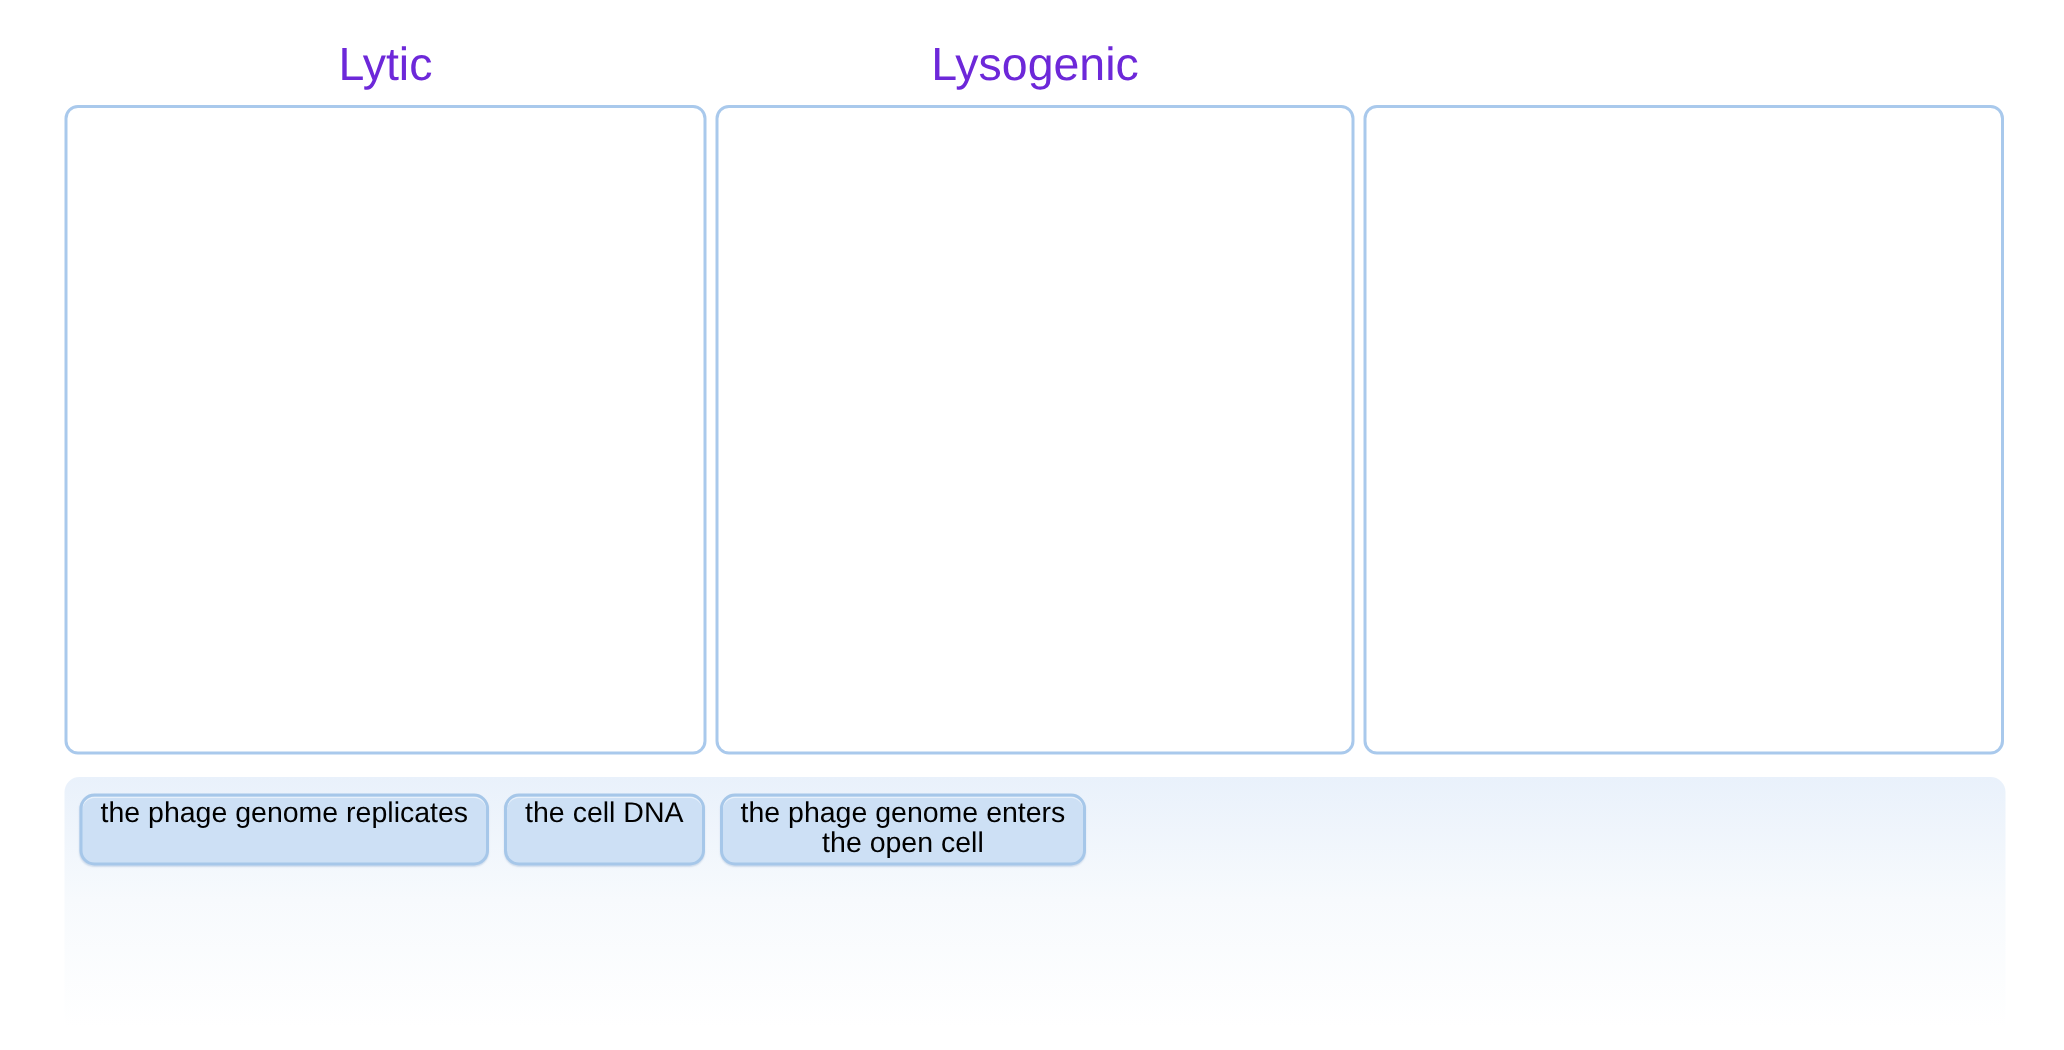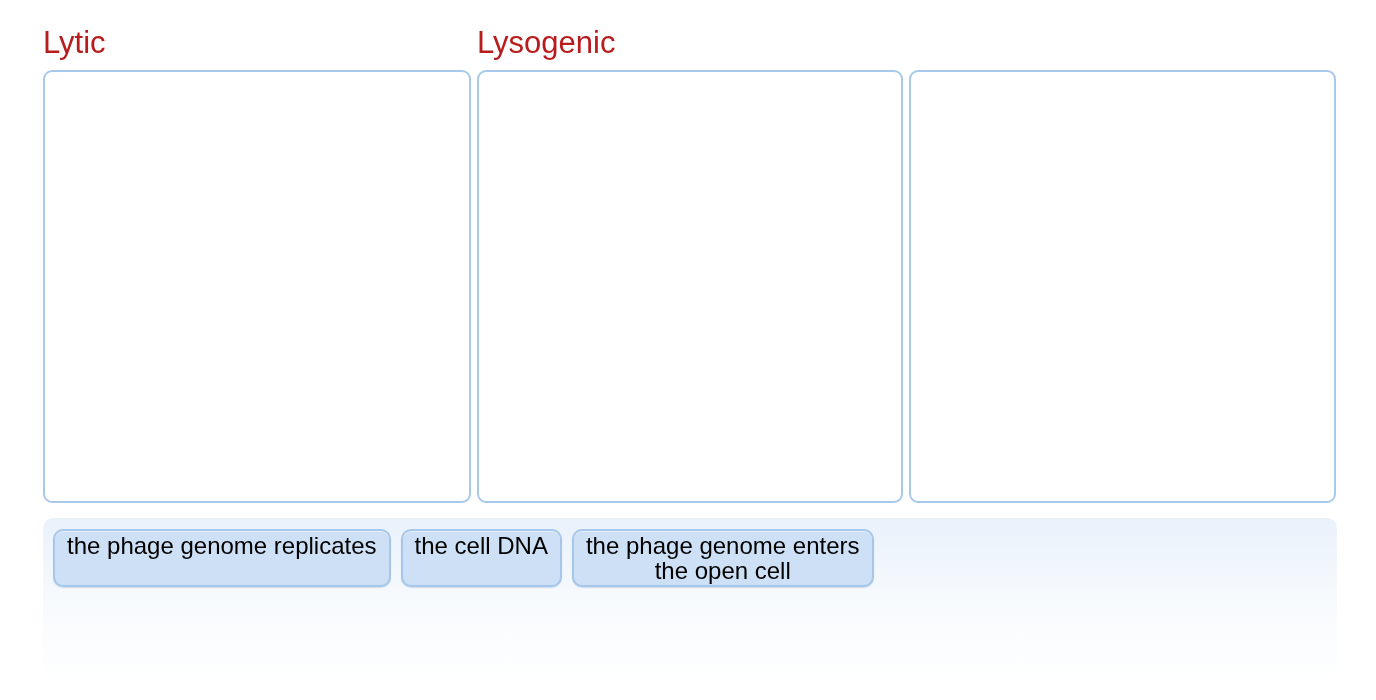--- a/index.html
+++ b/index.html
@@ -13,21 +13,21 @@
   html,body{margin:0;padding:0;}
   body{
     width:1376px;height:700px;overflow:hidden;background:#ffffff;
     font-family:"Liberation Sans","DejaVu Sans",sans-serif;color:var(--text);
     position:relative;
   }
   .stage{position:absolute;left:43px;top:0;width:1294px;height:700px;}
 
   
   .headers{display:flex;gap:6px;padding-top:24px;height:70px;}
-  .header-cell{font-size:31px;line-height:38px;color:#b91c1c;}
+  .header-cell{text-align:center;font-size:31px;line-height:38px;color:#6d28d9;}
   .header-cell:nth-child(1){width:428px;}
   .header-cell:nth-child(2){width:426px;}
   .header-cell:nth-child(3){width:427px;}
 
   
   .zones{display:flex;gap:6px;height:433px;}
   .zone{
     background:#ffffff;border:2px solid var(--zone-border);border-radius:9px;
   }
   .zone:nth-child(1){width:428px;}
@@ -41,21 +41,21 @@
     background:linear-gradient(to bottom,var(--tray-top) 0%,#f7fafd 45%,#ffffff 92%);
     padding:11px 0 0 10px;
   }
   .chip-row{display:flex;gap:10px;margin-bottom:12px;}
   .chip{
     background:var(--chip-fill);
     border:2px solid var(--chip-border);
     border-radius:10px;
     box-shadow:inset 0 1px 0 rgba(255,255,255,.55), 0 1px 1px rgba(140,170,205,.35);
     padding:2px 12px;
-    font-size:24px;line-height:1.05;color:#000;
+    font-size:19px;line-height:1.05;color:#000;
     text-align:center;white-space:nowrap;
     cursor:grab;
   }
   .chip span{display:block;}
 </style>
 </head>
 <body>
 
 <div class="stage">
 

